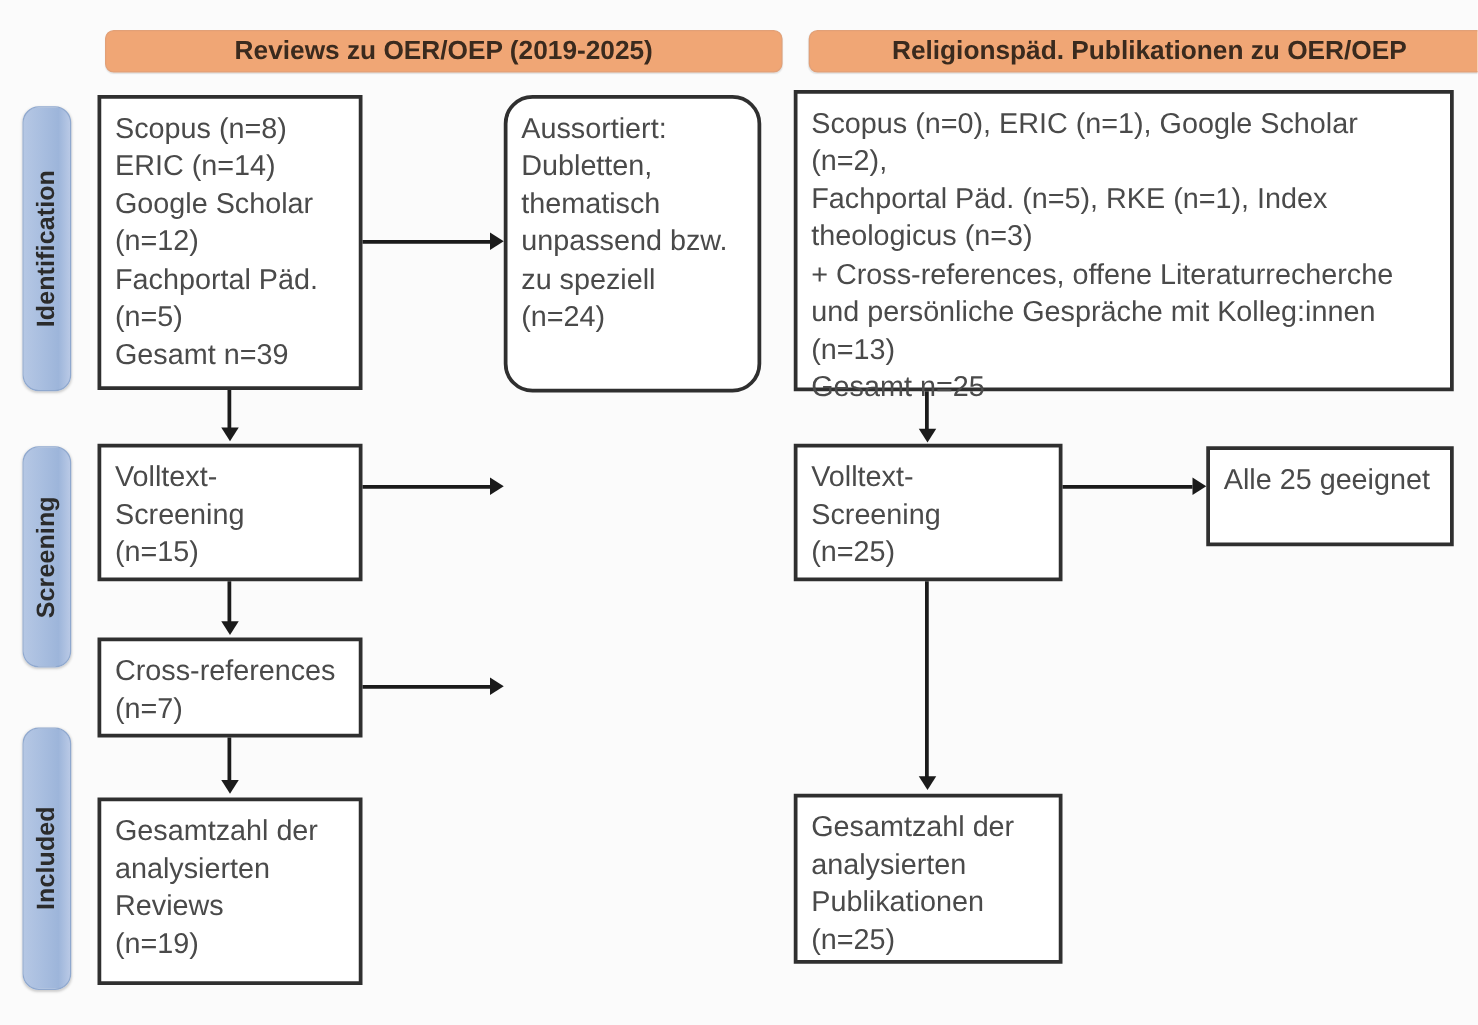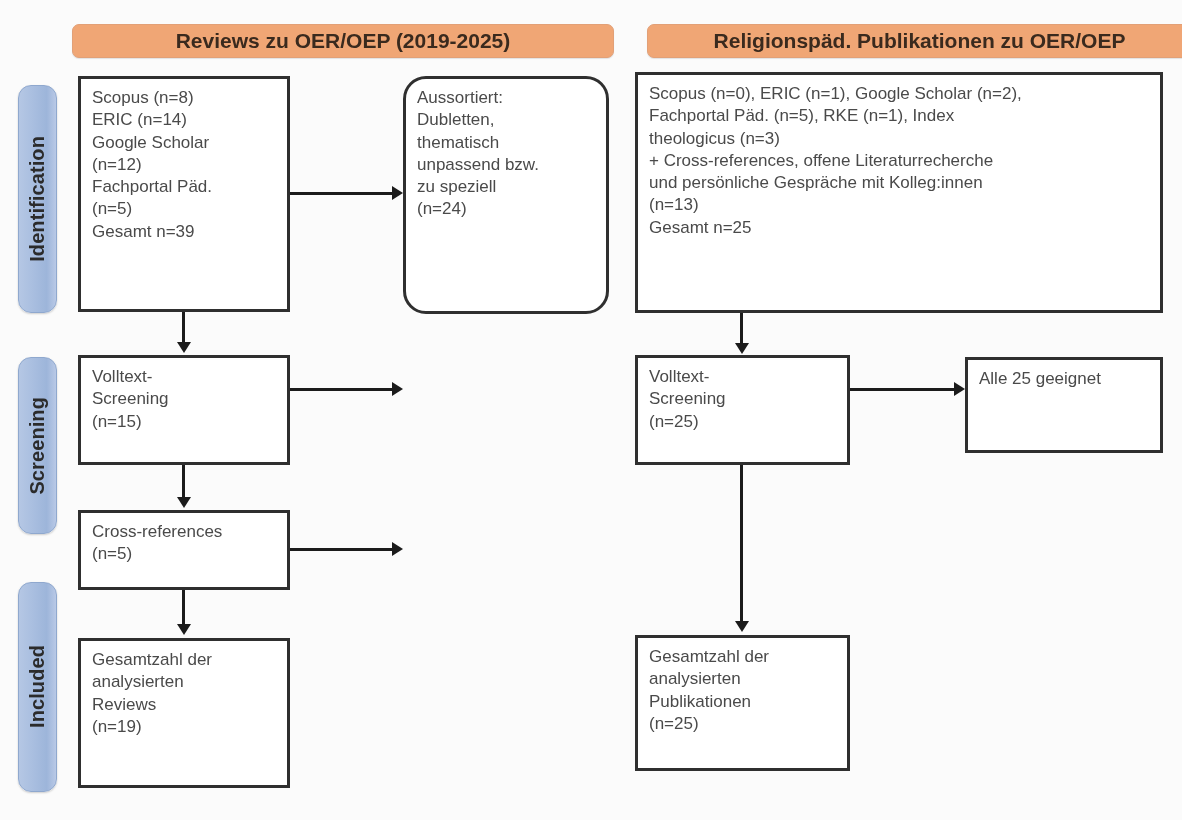--- a/index.html
+++ b/index.html
@@ -59,21 +59,21 @@
   }
   
   .box {
     position: absolute;
     background: #ffffff;
     border: 3px solid #2f2f2f;
     box-sizing: border-box;
     padding: 8px 9px 6px 11px;
   }
   .box .line {
-    font-size: 17px;
+    font-size: 23px;
     line-height: 1.31;
     color: #4a4a4a;
     white-space: pre-wrap;
   }
   
   .v-line, .h-line {
     position: absolute;
     background: #1b1b1b;
   }
   .v-line { width: 3px; }
@@ -101,21 +101,21 @@
   <div class="phase-tab" style="left:18px; top:85px; width:37px; height:226px;">
     <span>Identification</span>
   </div>
   <div class="phase-tab" style="left:18px; top:357px; width:37px; height:175px;">
     <span>Screening</span>
   </div>
   <div class="phase-tab" style="left:18px; top:582px; width:37px; height:208px;">
     <span>Included</span>
   </div>
 
-  <div class="col-header" style="left:72px; top:24px; width:540px; height:32px;">
+  <div class="col-header" style="left:84px; top:24px; width:540px; height:32px;">
     <span>Reviews zu OER/OEP (2019-2025)</span>
   </div>
   <div class="col-header" style="left:627px; top:24px; width:543px; height:32px;margin-left:20px;">
     <span>Religionspäd. Publikationen zu OER/OEP</span>
   </div>
 
   <div class="box" style="left:78px; top:76px; width:212px; height:236px;">
     <div class="line">Scopus (n=8)
 ERIC (n=14)
 Google Scholar
@@ -148,21 +148,21 @@
 
 
   <div class="h-line" style="left:290px; top:388px; width:102px;"></div>
   <div class="arrow-right" style="left:392px; top:382px;"></div>
 
   <div class="v-line" style="left:182px; top:465px; height:34px;"></div>
   <div class="arrow-down" style="left:177px; top:497px;"></div>
 
   <div class="box" style="left:78px; top:510px; width:212px; height:80px;">
     <div class="line">Cross-references
-(n=5)</div>
+(n=7)</div>
   </div>
 
 
   <div class="h-line" style="left:290px; top:548px; width:102px;"></div>
   <div class="arrow-right" style="left:392px; top:542px;"></div>
 
   <div class="v-line" style="left:182px; top:590px; height:36px;"></div>
   <div class="arrow-down" style="left:177px; top:624px;"></div>
 
   <div class="box" style="left:78px; top:638px; width:212px; height:150px;">
@@ -184,21 +184,21 @@
 
   <div class="v-line" style="left:740px; top:313px; height:32px;"></div>
   <div class="arrow-down" style="left:735px; top:343px;"></div>
 
   <div class="box" style="left:635px; top:355px; width:215px; height:110px;">
     <div class="line">Volltext-
 Screening
 (n=25)</div>
   </div>
 
-  <div class="box" style="left:965px; top:357px; width:198px; height:96px;">
+  <div class="box" style="left:965px; top:357px; width:198px; height:80px;">
     <div class="line">Alle 25 geeignet</div>
   </div>
 
   <div class="h-line" style="left:850px; top:388px; width:104px;"></div>
   <div class="arrow-right" style="left:954px; top:382px;"></div>
 
   <div class="v-line" style="left:740px; top:465px; height:158px;"></div>
   <div class="arrow-down" style="left:735px; top:621px;"></div>
 
   <div class="box" style="left:635px; top:635px; width:215px; height:136px;">

